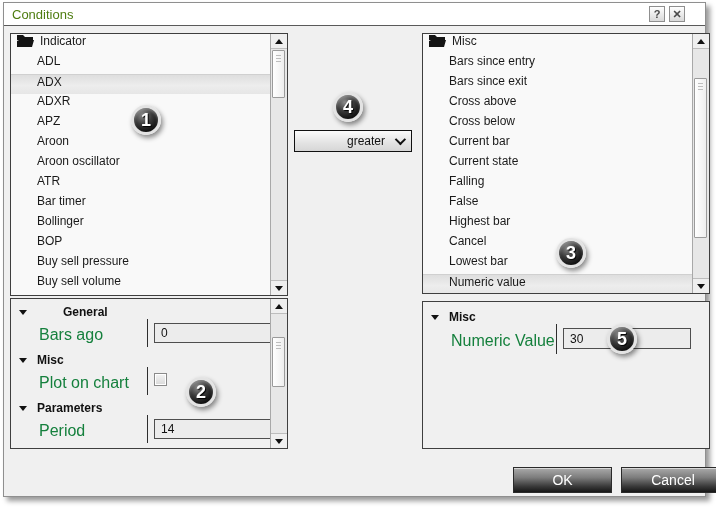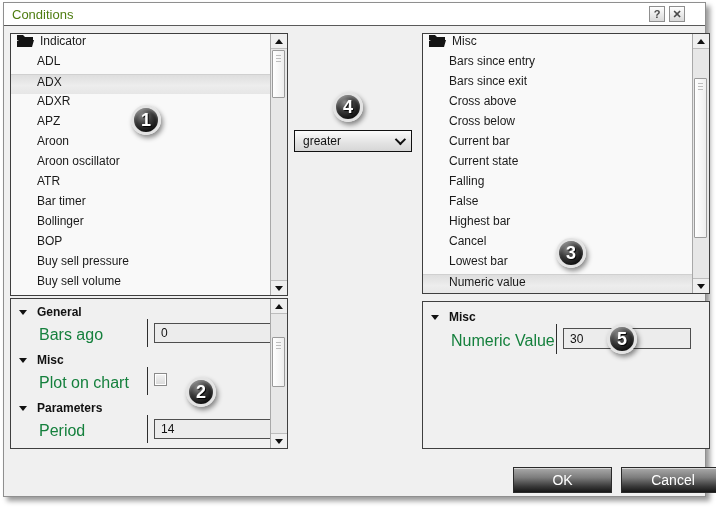--- a/index.html
+++ b/index.html
@@ -91,21 +91,21 @@
     background:linear-gradient(180deg,#f4f4f4,#d9d9d9);
     border:1px solid #8a8a8a; box-shadow:inset 0 0 0 1px #ffffff;
   }
 
   
   .dropdown {
     position:absolute; left:290px; top:127px; width:118px; height:22px;
     background:linear-gradient(180deg,#fbfbfb 0%,#e3e3e3 60%,#d6d6d6 100%);
     border:1px solid #111; display:flex; align-items:center; cursor:default;
   }
-  .dropdown .val { font-size:12px; color:#111; padding-left:8px; flex:1; }
+  .dropdown .val { font-size:12px; color:#111; padding-left:8px; flex:1;margin-left:44px; }
   .chev {
     width:8px; height:8px; margin-right:8px;
     border-right:2px solid #111; border-bottom:2px solid #111;
     transform:rotate(45deg) translateY(-2px);
   }
 
   
   .abtn {
     position:absolute; top:464px; height:26px;
     background:linear-gradient(180deg,#aaaaaa 0%,#7c7c7c 40%,#3c3c3c 75%,#161616 100%);
@@ -254,21 +254,21 @@
         </div>
     </div>
   </div>
 
   <div class="dropdown">
     <span class="val">greater</span>
     <span class="chev"></span>
   </div>
 
   <div class="propbox" style="left:6px; top:295px; width:278px; height:151px;">
-    <div class="sec-head" style="top:4px;">
+    <div class="sec-head" style="top:4px;gap:26px;">
       <span class="tri"></span>
       <span>General</span>
     </div>
     <div class="vdiv" style="left:136px; top:20px; height:28px;"></div>
     <span class="prop-label" style="top:27px;">Bars ago</span>
     <input class="pinput" style="left: 143px; top: 24px; width: 119px;" value="0">
 
     <div class="sec-head" style="top:52px;">
       <span class="tri"></span>
       <span>Misc</span>

